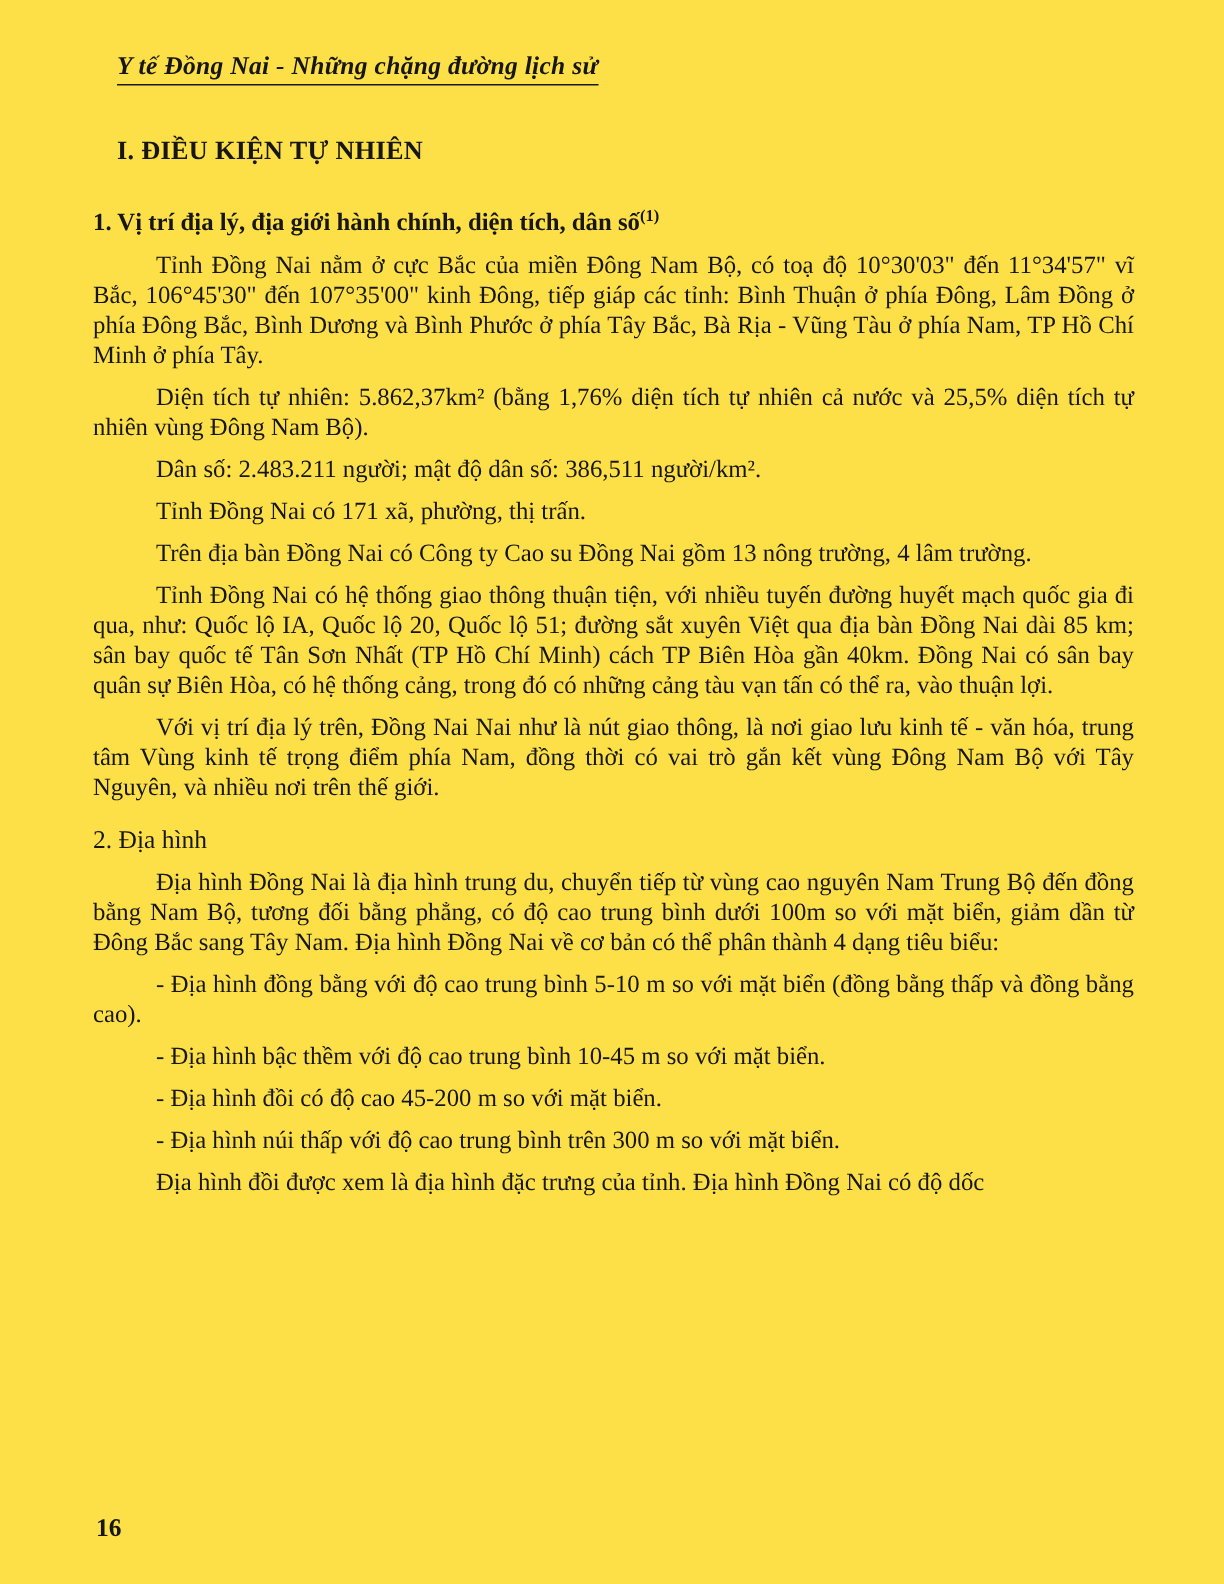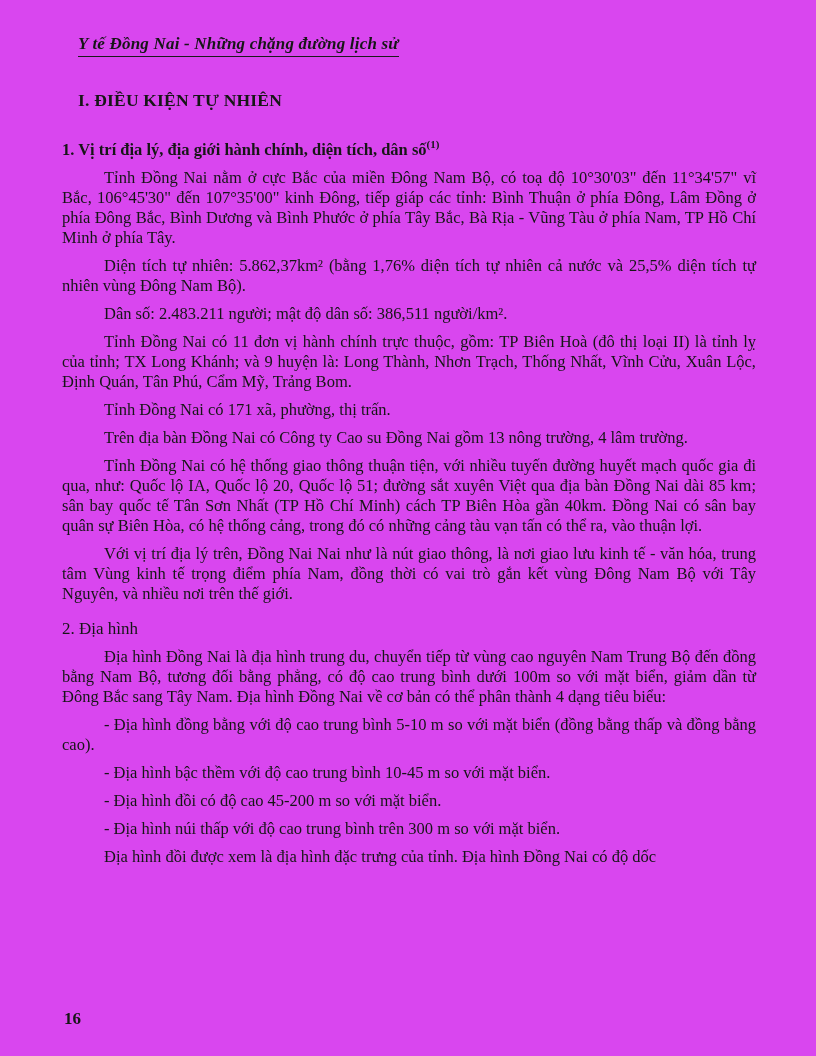--- a/index.html
+++ b/index.html
@@ -11,21 +11,21 @@
     width: 816px;
     height: 1056px;
     overflow: hidden;
   }
   .page {
     position: relative;
     width: 816px;
     height: 1056px;
     box-sizing: border-box;
     padding: 30px 60px 0 62px;
-    background: #d946ef;
+    background: #fde047;
     font-family: "Liberation Serif", "DejaVu Serif", serif;
     color: #161616;
   }
   .running-header {
     margin: 4px 0 0 16px;
   }
   .running-header-text {
     display: inline-block;
     font-size: 17px;
     font-weight: 700;
@@ -78,21 +78,20 @@
     <span class="running-header-text">Y tế Đồng Nai - Những chặng đường lịch sử</span>
   </div>
 
   <div class="sec-heading">I. ĐIỀU KIỆN TỰ NHIÊN</div>
 
   <div class="sub-heading"><span>1. Vị trí địa lý, địa giới hành chính, diện tích, dân số</span><sup class="fn">(1)</sup></div>
 
   <p class="para">Tỉnh Đồng Nai nằm ở cực Bắc của miền Đông Nam Bộ, có toạ độ 10°30'03" đến 11°34'57" vĩ Bắc, 106°45'30" đến 107°35'00" kinh Đông, tiếp giáp các tỉnh: Bình Thuận ở phía Đông, Lâm Đồng ở phía Đông Bắc, Bình Dương và Bình Phước ở phía Tây Bắc, Bà Rịa - Vũng Tàu ở phía Nam, TP Hồ Chí Minh ở phía Tây.</p>
   <p class="para">Diện tích tự nhiên: 5.862,37km² (bằng 1,76% diện tích tự nhiên cả nước và 25,5% diện tích tự nhiên vùng Đông Nam Bộ).</p>
   <p class="para">Dân số: 2.483.211 người; mật độ dân số: 386,511 người/km².</p>
-  <p class="para">Tỉnh Đồng Nai có 11 đơn vị hành chính trực thuộc, gồm: TP Biên Hoà (đô thị loại II) là tỉnh lỵ của tỉnh; TX Long Khánh; và 9 huyện là: Long Thành, Nhơn Trạch, Thống Nhất, Vĩnh Cửu, Xuân Lộc, Định Quán, Tân Phú, Cẩm Mỹ, Trảng Bom.</p>
   <p class="para">Tỉnh Đồng Nai có 171 xã, phường, thị trấn.</p>
   <p class="para">Trên địa bàn Đồng Nai có Công ty Cao su Đồng Nai gồm 13 nông trường, 4 lâm trường.</p>
   <p class="para">Tỉnh Đồng Nai có hệ thống giao thông thuận tiện, với nhiều tuyến đường huyết mạch quốc gia đi qua, như: Quốc lộ IA, Quốc lộ 20, Quốc lộ 51; đường sắt xuyên Việt qua địa bàn Đồng Nai dài 85 km; sân bay quốc tế Tân Sơn Nhất (TP Hồ Chí Minh) cách TP Biên Hòa gần 40km. Đồng Nai có sân bay quân sự Biên Hòa, có hệ thống cảng, trong đó có những cảng tàu vạn tấn có thể ra, vào thuận lợi.</p>
   <p class="para">Với vị trí địa lý trên, Đồng Nai Nai như là nút giao thông, là nơi giao lưu kinh tế - văn hóa, trung tâm Vùng kinh tế trọng điểm phía Nam, đồng thời có vai trò gắn kết vùng Đông Nam Bộ với Tây Nguyên, và nhiều nơi trên thế giới.</p>
 
   <div class="sec2-heading">2. Địa hình</div>
 
   <p class="para">Địa hình Đồng Nai là địa hình trung du, chuyển tiếp từ vùng cao nguyên Nam Trung Bộ đến đồng bằng Nam Bộ, tương đối bằng phẳng, có độ cao trung bình dưới 100m so với mặt biển, giảm dần từ Đông Bắc sang Tây Nam. Địa hình Đồng Nai về cơ bản có thể phân thành 4 dạng tiêu biểu:</p>
   <p class="para">- Địa hình đồng bằng với độ cao trung bình 5-10 m so với mặt biển (đồng bằng thấp và đồng bằng cao).</p>
   <p class="para">- Địa hình bậc thềm với độ cao trung bình 10-45 m so với mặt biển.</p>

